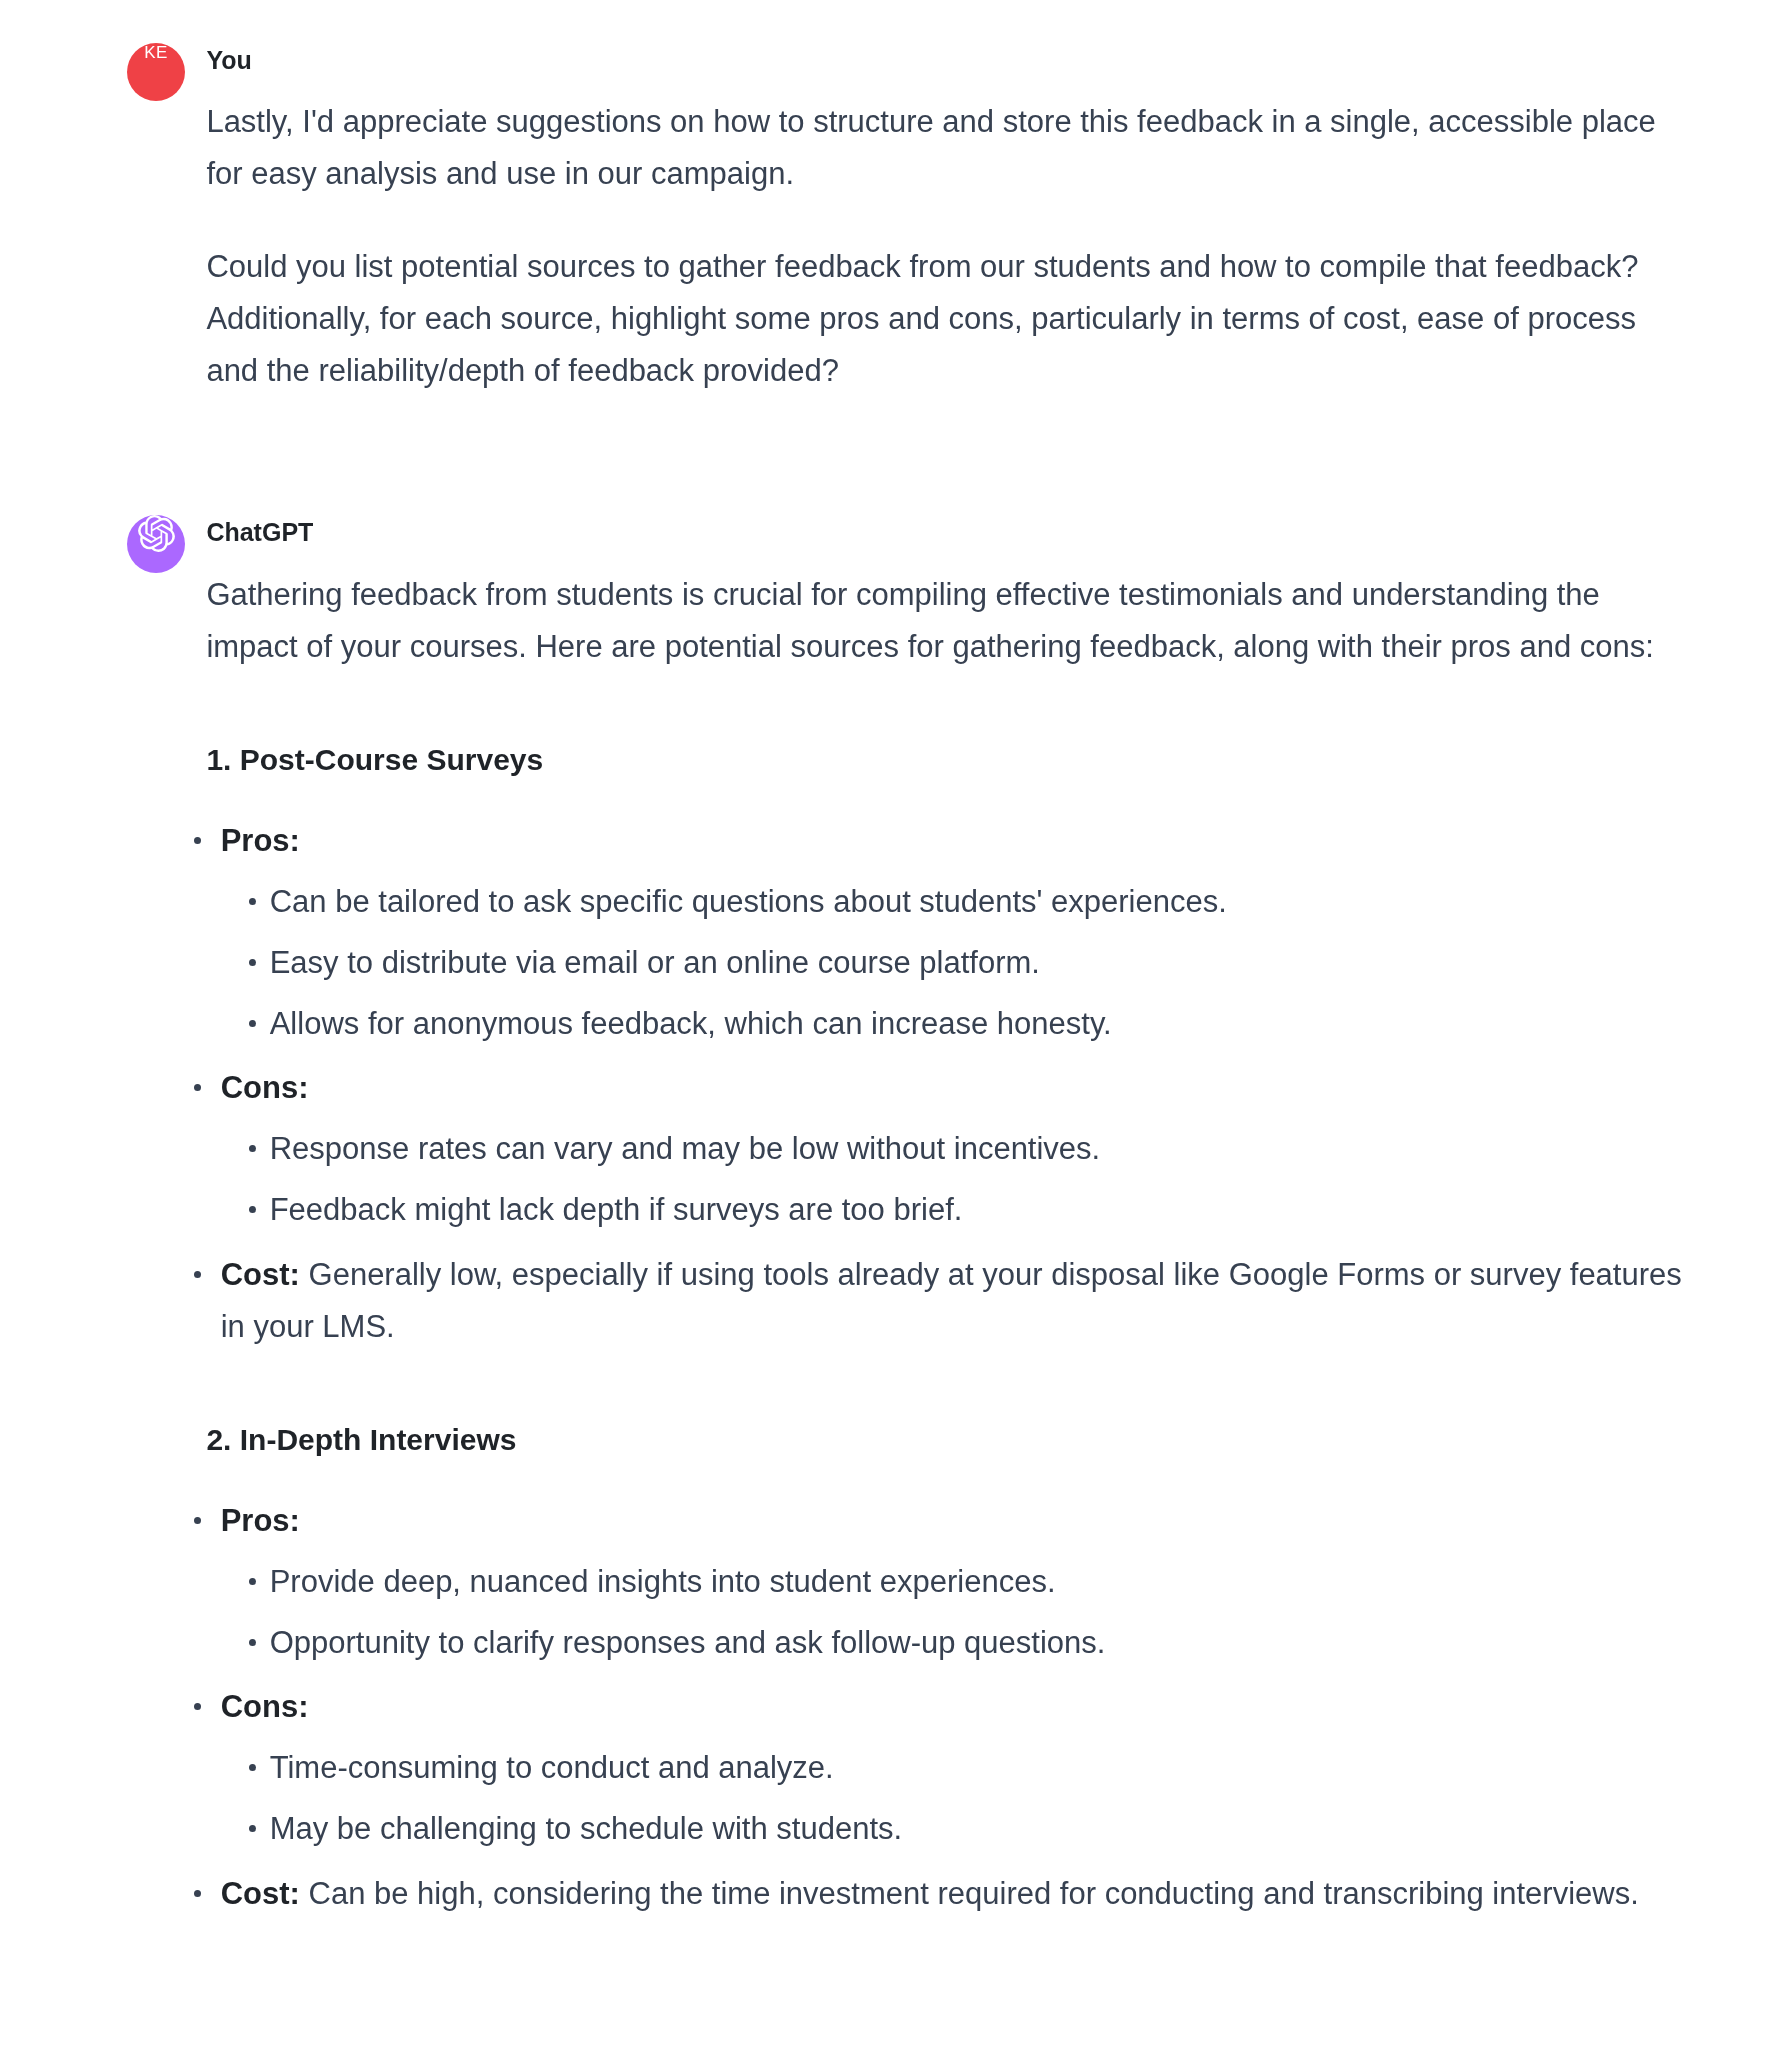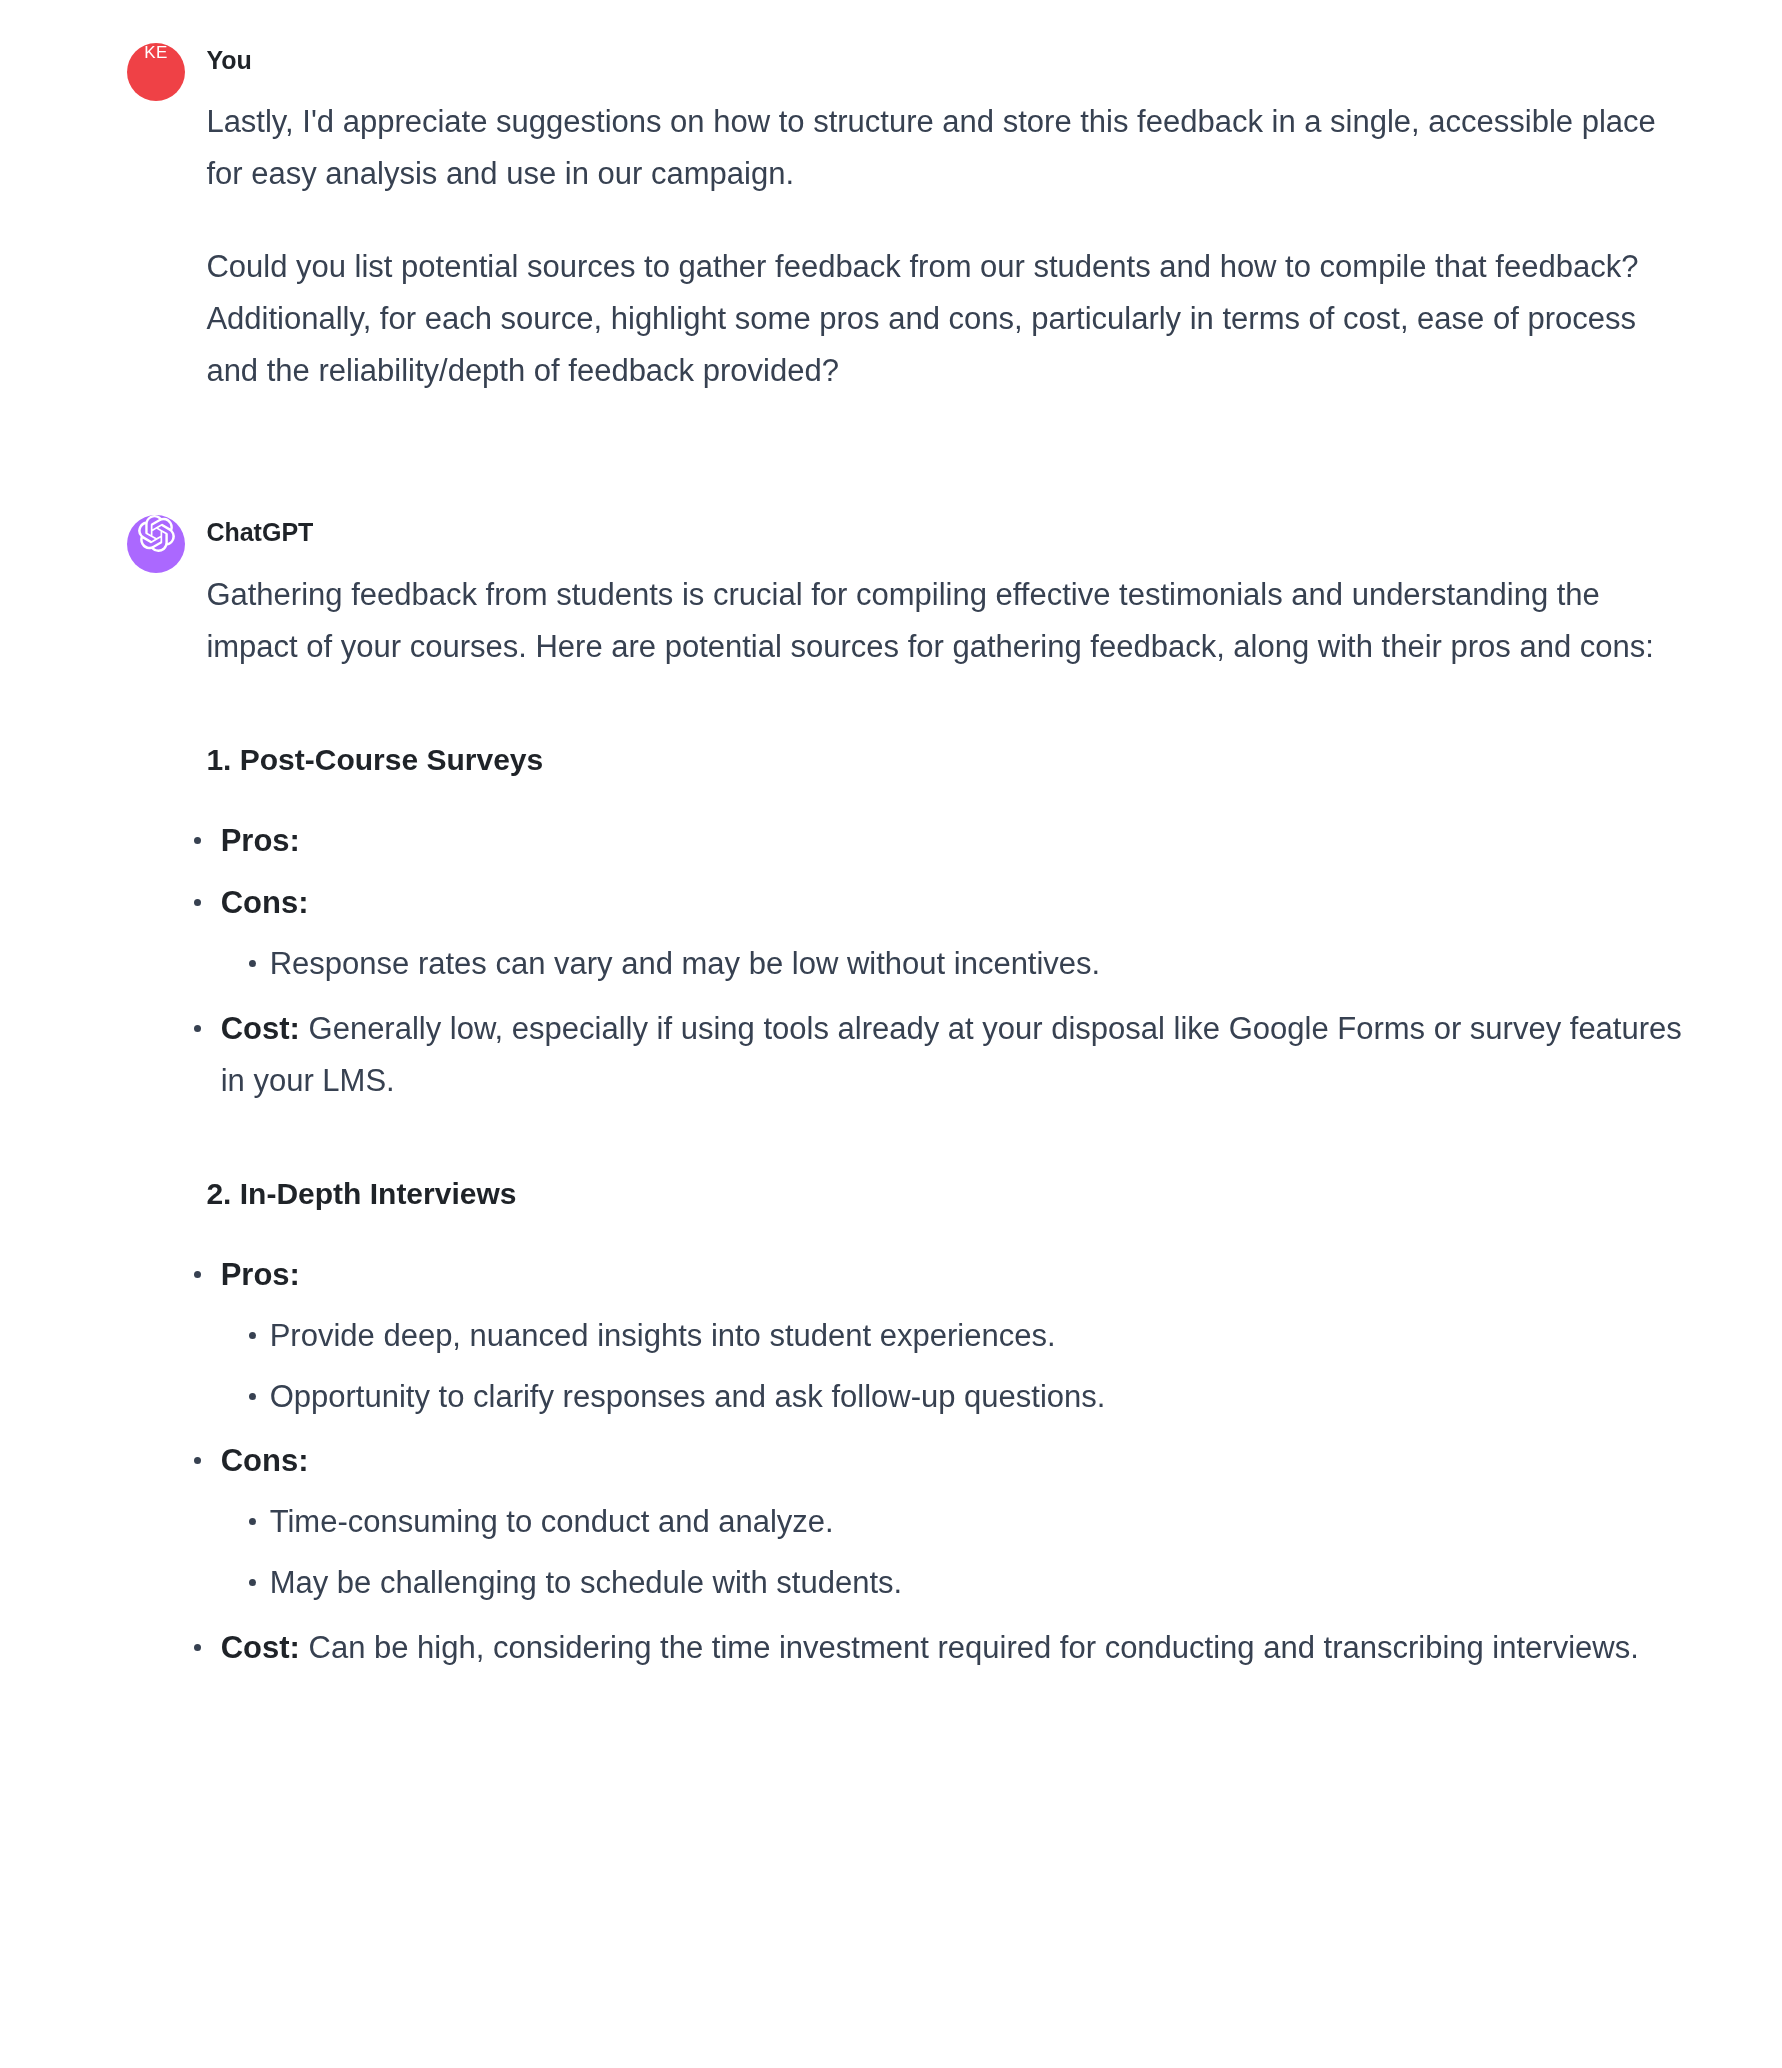--- a/index.html
+++ b/index.html
@@ -124,25 +124,31 @@
       </span>
     </div>
     <div class="content">
       <div class="sender">ChatGPT</div>
       <p>Gathering feedback from students is crucial for compiling effective testimonials and understanding the impact of your courses. Here are potential sources for gathering feedback, along with their pros and cons:</p>
 
       <h3 class="section-heading">1. Post-Course Surveys</h3>
       <ul class="l1">
         <li>
           <span class="b">Pros:</span>
+          <ul class="l2">
+            <li>Can be tailored to ask specific questions about students' experiences.</li>
+            <li>Easy to distribute via email or an online course platform.</li>
+            <li>Allows for anonymous feedback, which can increase honesty.</li>
+          </ul>
         </li>
         <li>
           <span class="b">Cons:</span>
           <ul class="l2">
             <li>Response rates can vary and may be low without incentives.</li>
+            <li>Feedback might lack depth if surveys are too brief.</li>
           </ul>
         </li>
         <li>
           <span class="b">Cost:</span>
           <span>Generally low, especially if using tools already at your disposal like Google Forms or survey features in your LMS.</span>
         </li>
       </ul>
 
       <h3 class="section-heading">2. In-Depth Interviews</h3>
       <ul class="l1">

